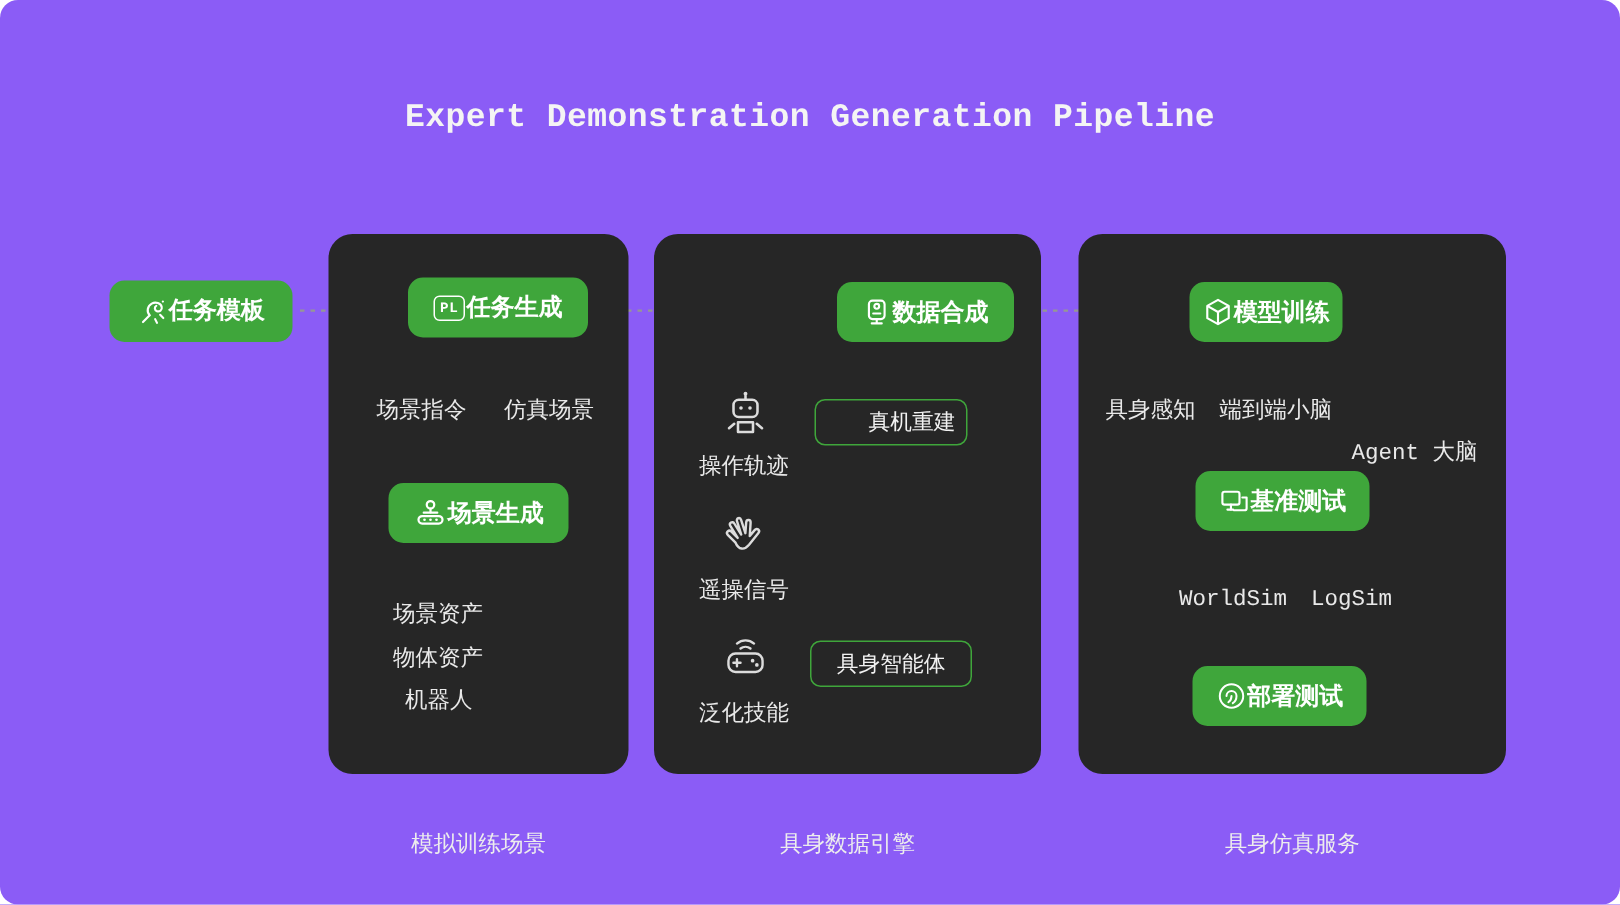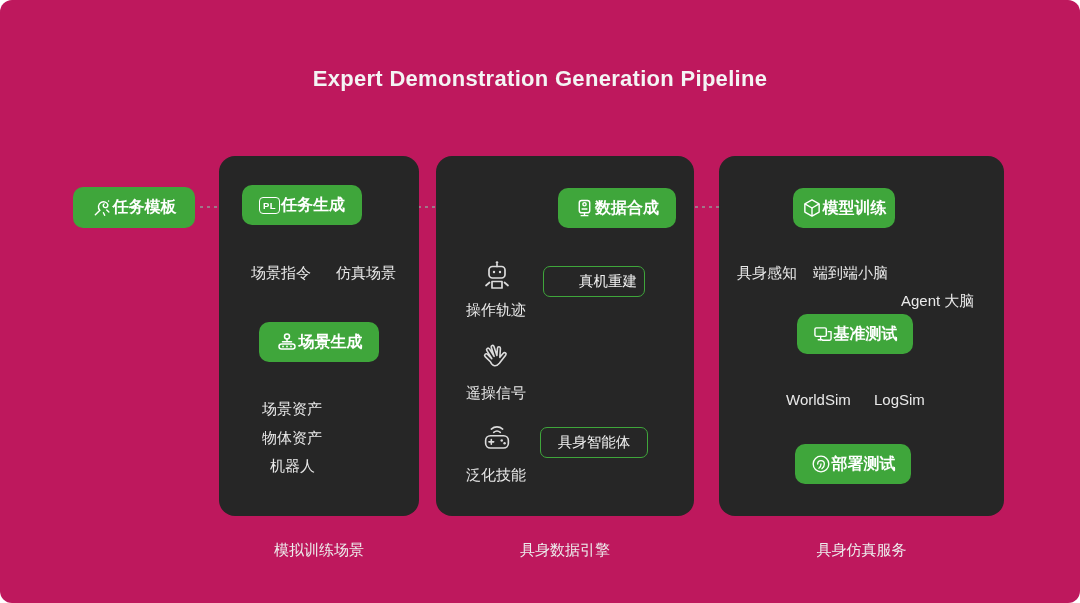--- a/index.html
+++ b/index.html
@@ -3,21 +3,21 @@
 <meta charset="utf-8">
 <style>
   * { margin:0; padding:0; box-sizing:border-box; }
   body {
     background:#ffffff;
     font-family:"Liberation Sans","DejaVu Sans",sans-serif;
     width:1080px; height:603px;
   }
   .stage {
     position:relative; width:1080px; height:603px;
-    background:#be185d; border-radius:12px; overflow:hidden;
+    background:#8b5cf6; border-radius:12px; overflow:hidden;font-family:Liberation Mono, monospace;
   }
   .title {
     position:absolute; top:66px; left:0; width:100%;
     text-align:center; color:#f4f4f4; font-size:22px; font-weight:700;
     letter-spacing:.3px;
   }
   .panel { position:absolute; background:#262626; border-radius:16px; }
   .btn {
     position:absolute; display:flex; align-items:center; justify-content:center;
     gap:1px; background:#3FA63B; border:none; border-radius:10px;
@@ -30,21 +30,21 @@
     width:21px; height:17px; border:1.6px solid #fff; border-radius:4px;
     font-size:9.5px; font-weight:700; color:#fff; letter-spacing:.5px;
   }
   .obox {
     position:absolute; display:flex; align-items:center; justify-content:center;
     border:1.5px solid #3FA63B; border-radius:7px; background:transparent;
     color:#f2f2f2; font-size:14.5px; white-space:nowrap; cursor:pointer;
   }
   .lbl { position:absolute; color:#e9e9e9; font-size:15px; white-space:nowrap; }
   .lbl.c { text-align:center; }
-  .caption { position:absolute; color:#ededed; font-size:15px; text-align:center; }
+  .caption { position:absolute; color:#ededed; font-size:15px; text-align:center;margin-top:12px; }
   .rowicon { position:absolute; display:flex; align-items:center; justify-content:center; }
   .connectors { position:absolute; left:0; top:0; pointer-events:none; }
 </style>
 </head>
 <body>
 
 <div class="stage">
 
   <svg class="connectors" width="1080" height="603" viewBox="0 0 1080 603">
     <defs>
@@ -102,21 +102,21 @@
     <span class="ic">
       <svg width="20" height="20" viewBox="0 0 21 21" fill="none" stroke="#fff" stroke-width="1.5" stroke-linecap="round" stroke-linejoin="round">
         <path d="M8 13 L3.5 17.5"></path>
         <path d="M8.2 12.8 C5.8 10.4 6.6 6.2 9.6 4.6 C12.4 3.1 16 4.4 16.6 7 C17.1 9.3 15 10.6 13.2 9.9 C11.5 9.2 11.3 7 12.8 6.2"></path>
         <path d="M15.5 12.5 l2.2 2.2 M12 15.5 l1.3 2.6 M17.4 3.2 l.01 .01"></path>
       </svg>
     </span>
     <span>任务模板</span>
   </button>
 
-  <button class="btn" style="left:242px;top:185px;width:120px;height:40px;">
+  <button class="btn" style="left:272px;top:185px;width:120px;height:40px;">
     <span class="ic plbadge">PL</span>
     <span>任务生成</span>
   </button>
 
   <div class="lbl c" style="left:243px;top:264px;width:76px;">场景指令</div>
   <div class="lbl c" style="left:328px;top:264px;width:76px;">仿真场景</div>
 
   <button class="btn" style="left:259px;top:322px;width:120px;height:40px;">
     <span class="ic">
       <svg width="22" height="21" viewBox="0 0 22 21" fill="none" stroke="#fff" stroke-width="1.5" stroke-linecap="round">

